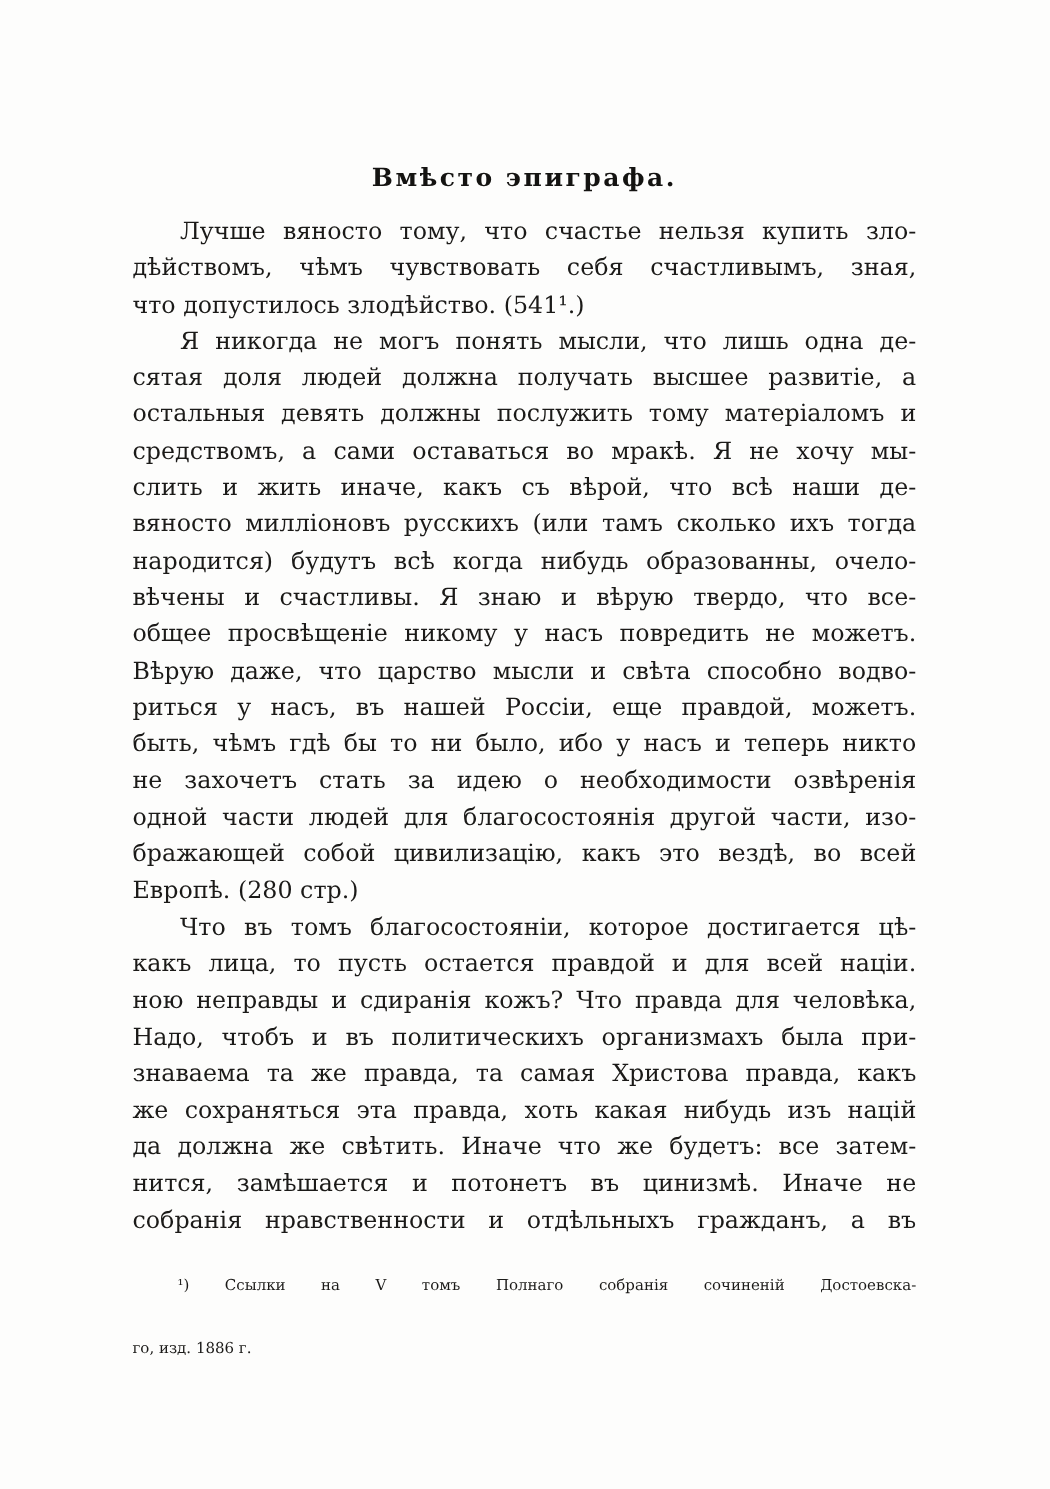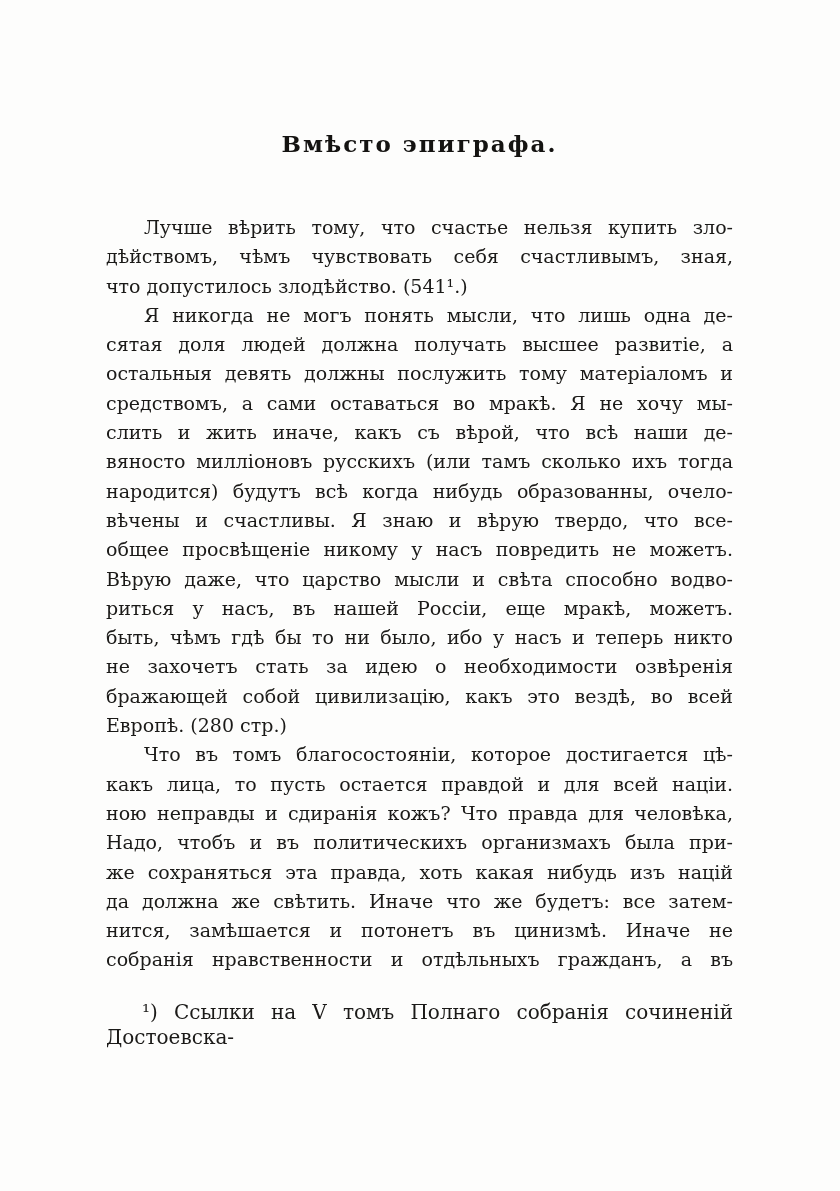--- a/index.html
+++ b/index.html
@@ -16,23 +16,23 @@
   }
   .page {
     box-sizing: border-box;
     width: 840px;
     height: 1191px;
     padding: 130px 107px 0 106px;
     background: #fdfdfc;
     overflow: hidden;
   }
   .title {
-    margin: 0 0 56px 0;
+    margin: 0 0 17px 0;
     text-align: center;
-    font-size: 23px;
+    font-size: 20px;
     font-weight: bold;
     letter-spacing: 2px;
     color: #141311;
   }
   .body-text .line {
     font-size: 19px;
     line-height: 29.3px;
     text-align: justify;
     text-align-last: justify;
     white-space: normal;
@@ -40,70 +40,73 @@
   .body-text .line.first {
     text-indent: 38px;
   }
   .line.lastline {
     text-align-last: left;
   }
   .footnote {
     margin-top: 24px;
   }
   .footnote .line {
-    font-size: 20px;
+    font-size: 12px;
     line-height: 25px;
     text-align: justify;
     text-align-last: justify;
     margin-top: 25px;
   }
   .footnote .line.first {
     text-indent: 36px;
   }
   .footnote .line.lastline {
     text-align-last: left;
   }
 </style>
 </head>
 <body>
 
 <div class="page">
   <h1 class="title">Вмѣсто эпиграфа.</h1>
 
   <div class="body-text" id="paragraphs">
       <div class="paragraph">
-        <div class="line first">Лучше вѣрить тому, что счастье нельзя купить зло-</div>
+        <div class="line first">Лучше вяносто тому, что счастье нельзя купить зло-</div>
         <div class="line">дѣйствомъ, чѣмъ чувствовать себя счастливымъ, зная,</div>
         <div class="line lastline">что допустилось злодѣйство. (541¹.)</div>
       </div>
       <div class="paragraph">
         <div class="line first">Я никогда не могъ понять мысли, что лишь одна де-</div>
         <div class="line">сятая доля людей должна получать высшее развитіе, а</div>
         <div class="line">остальныя девять должны послужить тому матеріаломъ и</div>
         <div class="line">средствомъ, а сами оставаться во мракѣ. Я не хочу мы-</div>
         <div class="line">слить и жить иначе, какъ съ вѣрой, что всѣ наши де-</div>
         <div class="line">вяносто милліоновъ русскихъ (или тамъ сколько ихъ тогда</div>
         <div class="line">народится) будутъ всѣ когда нибудь образованны, очело-</div>
         <div class="line">вѣчены и счастливы. Я знаю и вѣрую твердо, что все-</div>
         <div class="line">общее просвѣщеніе никому у насъ повредить не можетъ.</div>
         <div class="line">Вѣрую даже, что царство мысли и свѣта способно водво-</div>
-        <div class="line">риться у насъ, въ нашей Россіи, еще мракѣ, можетъ.</div>
+        <div class="line">риться у насъ, въ нашей Россіи, еще правдой, можетъ.</div>
         <div class="line">быть, чѣмъ гдѣ бы то ни было, ибо у насъ и теперь никто</div>
         <div class="line">не захочетъ стать за идею о необходимости озвѣренія</div>
+        <div class="line">одной части людей для благосостоянія другой части, изо-</div>
         <div class="line">бражающей собой цивилизацію, какъ это вездѣ, во всей</div>
         <div class="line lastline">Европѣ. (280 стр.)</div>
       </div>
       <div class="paragraph">
         <div class="line first">Что въ томъ благосостояніи, которое достигается цѣ-</div>
         <div class="line">какъ лица, то пусть остается правдой и для всей націи.</div>
         <div class="line">ною неправды и сдиранія кожъ? Что правда для человѣка,</div>
         <div class="line">Надо, чтобъ и въ политическихъ организмахъ была при-</div>
+        <div class="line">знаваема та же правда, та самая Христова правда, какъ</div>
         <div class="line">же сохраняться эта правда, хоть какая нибудь изъ націй</div>
         <div class="line">да должна же свѣтить. Иначе что же будетъ: все затем-</div>
         <div class="line">нится, замѣшается и потонетъ въ цинизмѣ. Иначе не</div>
         <div class="line">собранія нравственности и отдѣльныхъ гражданъ, а въ</div>
       </div>
     </div>
 
   <div class="footnote" id="footnote">
       <div class="line first">¹) Ссылки на V томъ Полнаго собранія сочиненій Достоевска-</div>
+      <div class="line lastline">го, изд. 1886 г.</div>
     </div>
 </div>
 
 </body></html>

